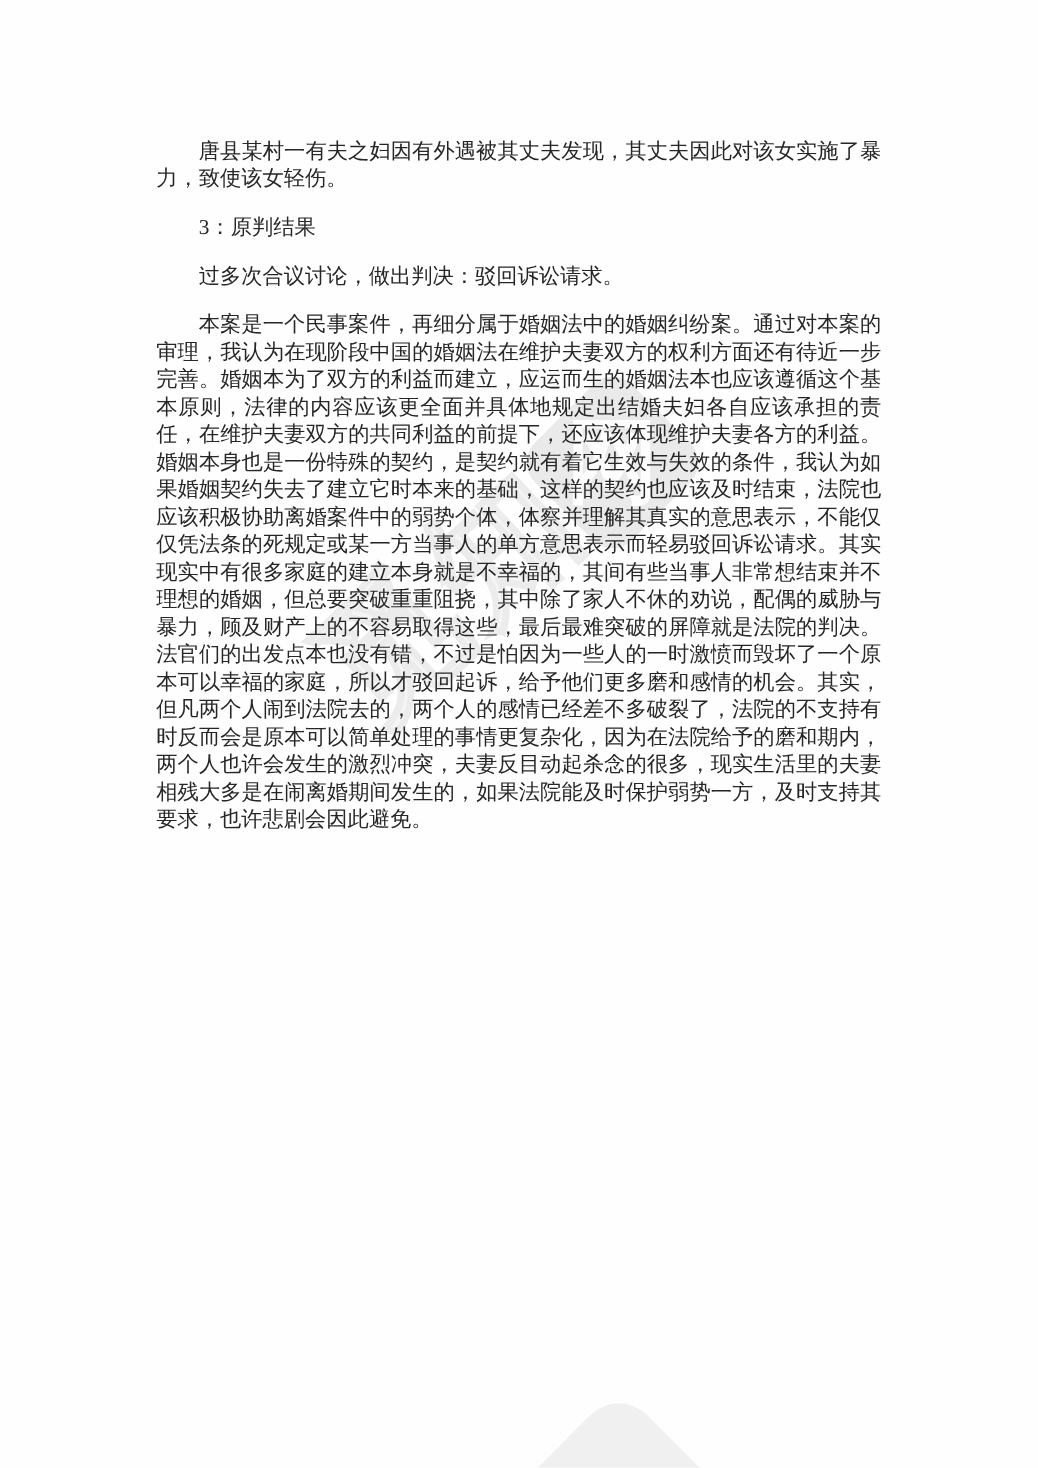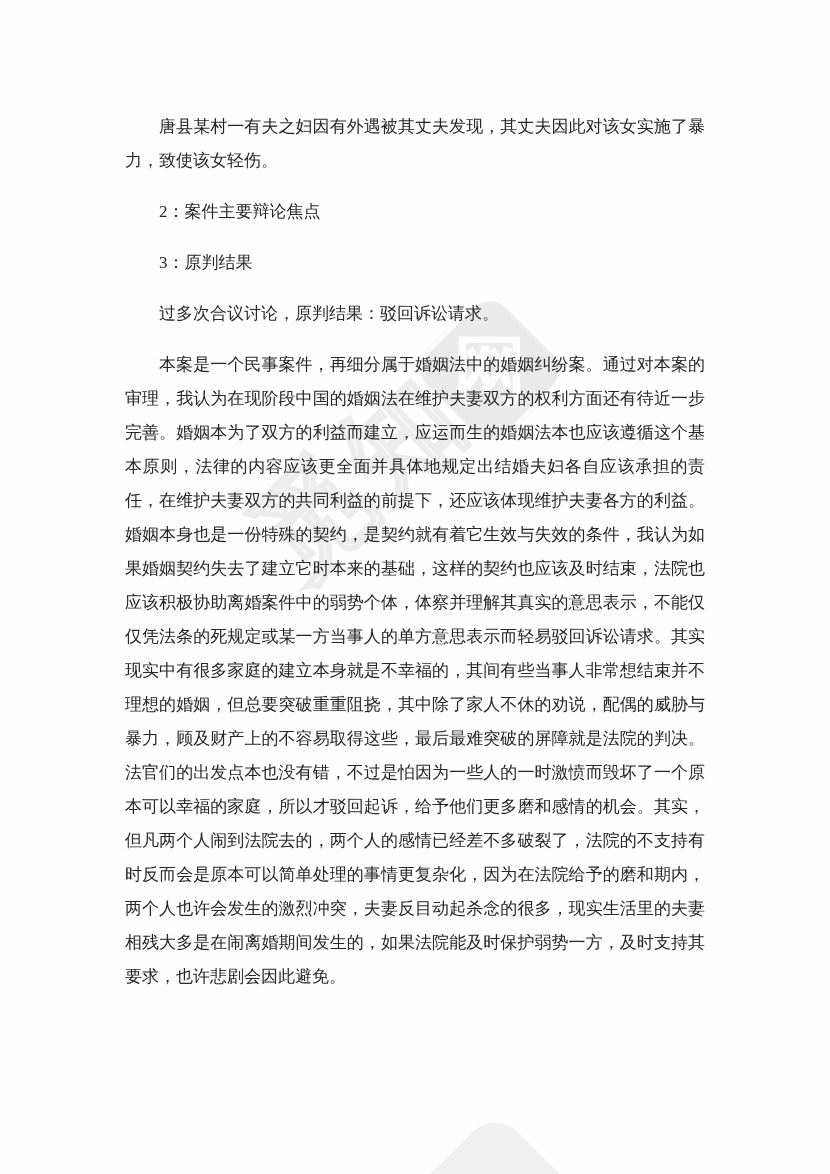--- a/index.html
+++ b/index.html
@@ -69,21 +69,21 @@
   .wm-logo-top .wm-logo-glyph { font-size: 74px; }
 
   
   .content {
     position: absolute;
     left: 125px;
     top: 110px;
     width: 580px;
     font-family: "Liberation Serif", "DejaVu Serif", serif;
     font-size: 17px;
-    line-height: 34px;
+    line-height: 22px;
     color: #262626;
     text-align: justify;
   }
   .para {
     margin: 0 0 17px 0;
     text-indent: 34px;
   }
 </style>
 </head>
 <body>
@@ -96,19 +96,18 @@
     <div class="wm-logo wm-logo-top">
       <span class="wm-logo-glyph">网</span>
     </div>
     <div class="wm-logo wm-logo-bottom">
       
     </div>
   </div>
 
   <div class="content">
     <p class="para">唐县某村一有夫之妇因有外遇被其丈夫发现，其丈夫因此对该女实施了暴力，致使该女轻伤。</p>
-    <p class="para">2：案件主要辩论焦点</p>
     <p class="para">3：原判结果</p>
-    <p class="para">过多次合议讨论，原判结果：驳回诉讼请求。</p>
+    <p class="para">过多次合议讨论，做出判决：驳回诉讼请求。</p>
     <p class="para">本案是一个民事案件，再细分属于婚姻法中的婚姻纠纷案。通过对本案的审理，我认为在现阶段中国的婚姻法在维护夫妻双方的权利方面还有待近一步完善。婚姻本为了双方的利益而建立，应运而生的婚姻法本也应该遵循这个基本原则，法律的内容应该更全面并具体地规定出结婚夫妇各自应该承担的责任，在维护夫妻双方的共同利益的前提下，还应该体现维护夫妻各方的利益。婚姻本身也是一份特殊的契约，是契约就有着它生效与失效的条件，我认为如果婚姻契约失去了建立它时本来的基础，这样的契约也应该及时结束，法院也应该积极协助离婚案件中的弱势个体，体察并理解其真实的意思表示，不能仅仅凭法条的死规定或某一方当事人的单方意思表示而轻易驳回诉讼请求。其实现实中有很多家庭的建立本身就是不幸福的，其间有些当事人非常想结束并不理想的婚姻，但总要突破重重阻挠，其中除了家人不休的劝说，配偶的威胁与暴力，顾及财产上的不容易取得这些，最后最难突破的屏障就是法院的判决。法官们的出发点本也没有错，不过是怕因为一些人的一时激愤而毁坏了一个原本可以幸福的家庭，所以才驳回起诉，给予他们更多磨和感情的机会。其实，但凡两个人闹到法院去的，两个人的感情已经差不多破裂了，法院的不支持有时反而会是原本可以简单处理的事情更复杂化，因为在法院给予的磨和期内，两个人也许会发生的激烈冲突，夫妻反目动起杀念的很多，现实生活里的夫妻相残大多是在闹离婚期间发生的，如果法院能及时保护弱势一方，及时支持其要求，也许悲剧会因此避免。</p>
   </div>
 
 </div>
 
 </body></html>

